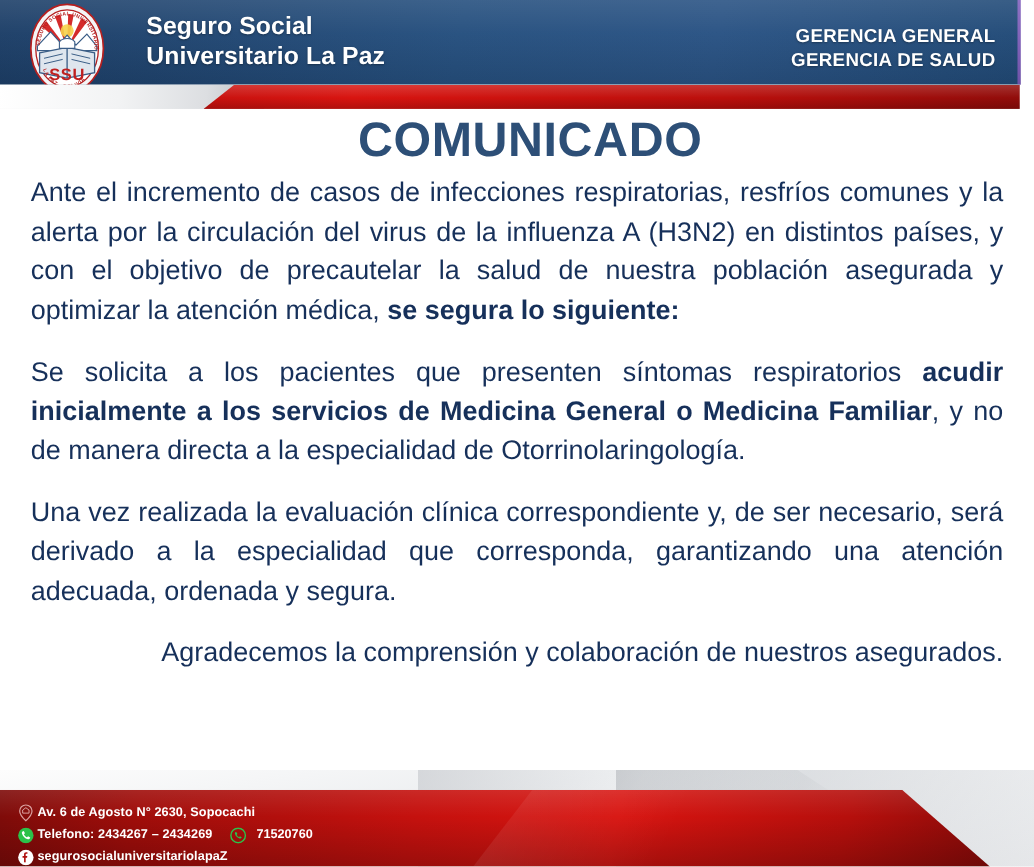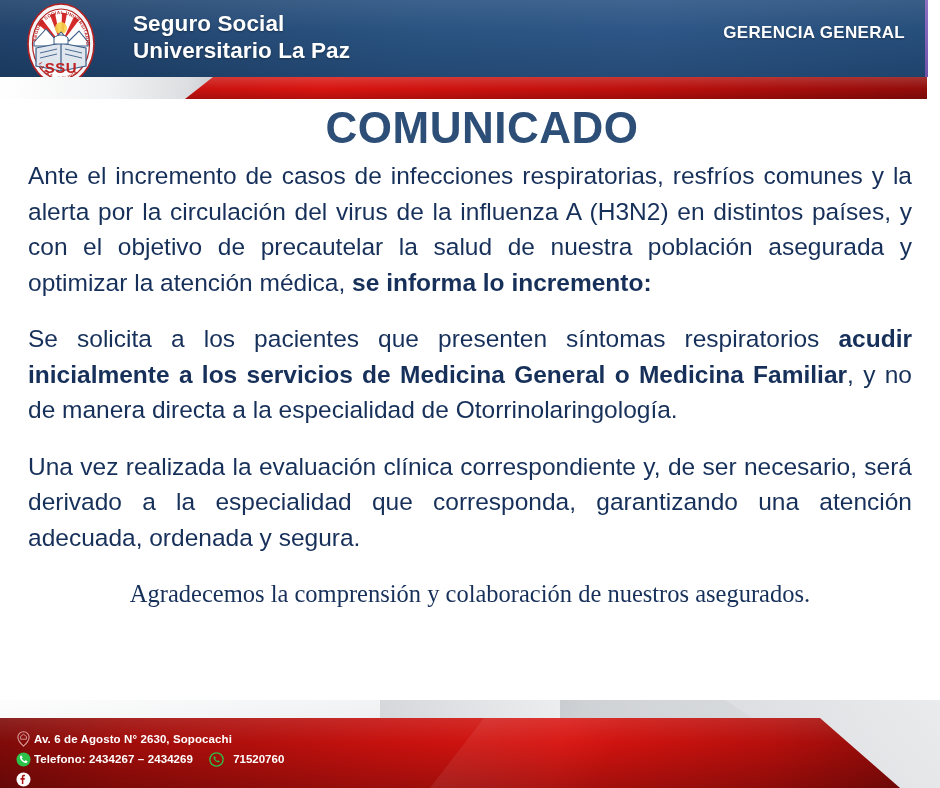--- a/index.html
+++ b/index.html
@@ -117,21 +117,21 @@
     top: 158px;
     width: 884px;
     color: #16305a;
     font-size: 24.5px;
     line-height: 35.5px;
   }
   .para {
     text-align: justify;
     margin: 0 0 21px 0;
   }
-  .para.last { text-align: center; font-family: Liberation Serif, serif; }
+  .para.last { text-align: right; }
   .para b { font-weight: bold; }
 
   
   #footer {
     position: absolute;
     left: 0; top: 700px;
     width: 940px; height: 88px;
     overflow: hidden;
     background: linear-gradient(170deg, #fdfdfd 0%, #eceef0 40%, #dfe1e4 100%);
   }
@@ -256,34 +256,35 @@
       </svg>
     </div>
 
     <div id="org-title">
       <div>Seguro Social</div>
       <div>Universitario La Paz</div>
     </div>
 
     <div id="dept-title">
       <div>GERENCIA GENERAL</div>
+      <div>GERENCIA DE SALUD</div>
     </div>
   </div>
   <div id="header-edge"></div>
 
   <div id="header-band">
     <div id="band-grey"></div>
     <div id="band-red"></div>
     <div id="band-red-sheen"></div>
   </div>
 
   <div id="doc-title">COMUNICADO</div>
 
   <div id="content">
-      <div class="para"><span>Ante el incremento de casos de infecciones respiratorias, resfríos comunes y la alerta por la circulación del virus de la influenza A (H3N2) en distintos países, y con el objetivo de precautelar la salud de nuestra población asegurada y optimizar la atención médica, </span><b>se informa lo incremento:</b></div>
+      <div class="para"><span>Ante el incremento de casos de infecciones respiratorias, resfríos comunes y la alerta por la circulación del virus de la influenza A (H3N2) en distintos países, y con el objetivo de precautelar la salud de nuestra población asegurada y optimizar la atención médica, </span><b>se segura lo siguiente:</b></div>
       <div class="para"><span>Se solicita a los pacientes que presenten síntomas respiratorios </span><b>acudir inicialmente a los servicios de Medicina General o Medicina Familiar</b><span>, y no de manera directa a la especialidad de Otorrinolaringología.</span></div>
       <div class="para"><span>Una vez realizada la evaluación clínica correspondiente y, de ser necesario, será derivado a la especialidad que corresponda, garantizando una atención adecuada, ordenada y segura.</span></div>
       <div class="para last"><span>Agradecemos la comprensión y colaboración de nuestros asegurados.</span></div>
     </div>
 
   <div id="footer">
     <div id="footer-grey-hatch"></div>
     <div id="footer-grey-wedge"></div>
   </div>
   <div id="footer-red"></div>
@@ -321,18 +322,19 @@
       </span>
     </div>
 
     <div class="contact-row">
       <span class="contact-icon">
         <svg width="15" height="15" viewBox="0 0 15 15" xmlns="http://www.w3.org/2000/svg">
           <circle cx="7.5" cy="7.5" r="7" fill="#ffffff"></circle>
           <path d="M8.6 7.7 L8.85 6.1 L7.35 6.1 L7.35 5.05 C7.35 4.6 7.55 4.2 8.25 4.2 L8.95 4.2 L8.95 2.8 C8.95 2.8 8.35 2.7 7.8 2.7 C6.6 2.7 5.85 3.4 5.85 4.85 L5.85 6.1 L4.5 6.1 L4.5 7.7 L5.85 7.7 L5.85 11.9 C6.15 11.95 6.45 12.0 6.75 12.0 C7.05 12.0 7.35 11.95 7.35 11.9 L7.35 7.7 Z" fill="#b01210"></path>
         </svg>
       </span>
+      <span class="contact-text">segurosocialuniversitariolapaZ</span>
     </div>
 
   </div>
 
 
 </div>
 
 </body></html>

